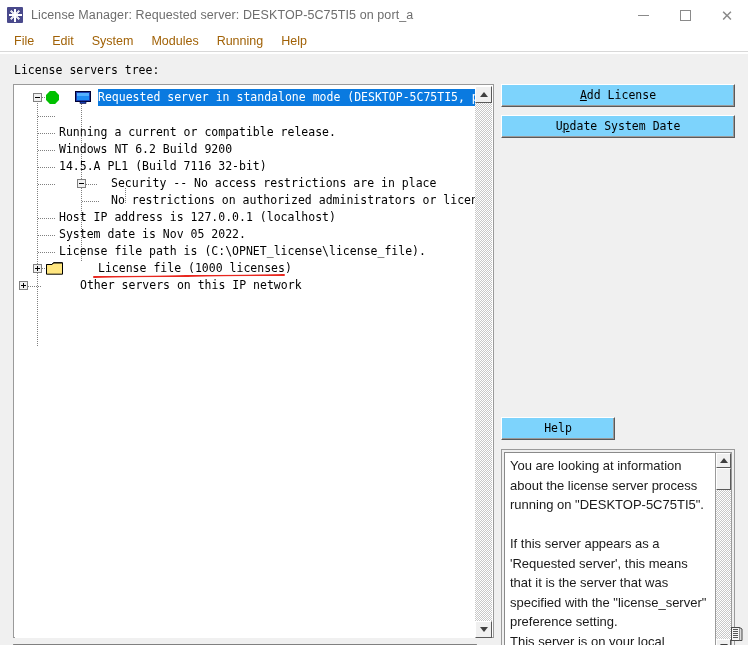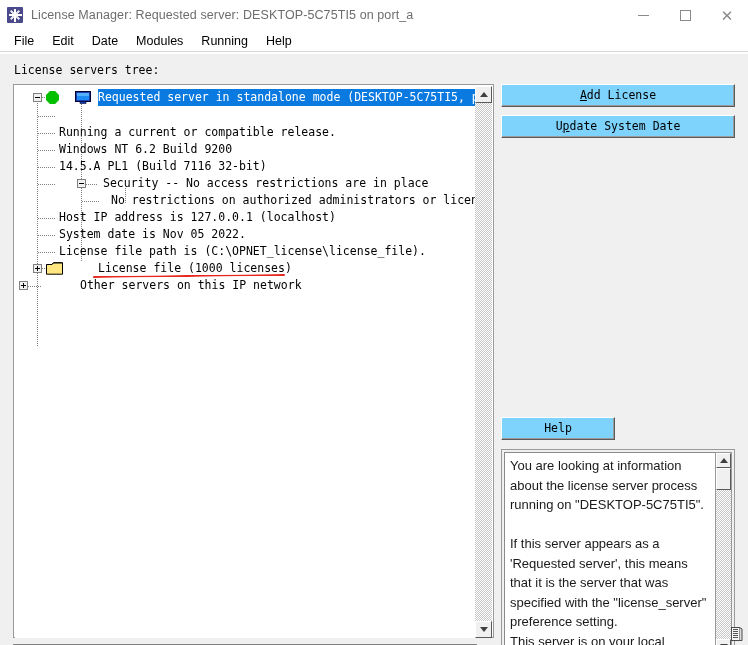--- a/index.html
+++ b/index.html
@@ -110,21 +110,21 @@
     height: 22px;
     background: #ffffff;
     display: flex;
     align-items: center;
     padding-left: 5px;
     border-bottom: 1px solid #d8d8d8;
     box-sizing: border-box;
   }
   .menu-item {
     font-size: 12.5px;
-    color: #000000;
+    color: #a16207;
     padding: 0 9px;
     white-space: nowrap;
   }
 
   
   .client {
     position: absolute;
     left: 0;
     top: 53px;
     width: 748px;
@@ -416,21 +416,21 @@
       </div>
     <div class="win-btn">
         <span class="glyph-close">✕</span>
       </div>
   </div>
 </div>
 
 <div class="menubar">
   <div class="menu-item">File</div>
   <div class="menu-item">Edit</div>
-  <div class="menu-item">Date</div>
+  <div class="menu-item">System</div>
   <div class="menu-item">Modules</div>
   <div class="menu-item">Running</div>
   <div class="menu-item">Help</div>
 </div>
 
 <div class="client">
 
   <div class="panel-label">License servers tree:</div>
 
   <div class="tree-outer">
@@ -474,21 +474,21 @@
 
           <div class="trow">
             <div class="hline" style="left:23px; top:9px; width:18px;"></div>
             <div class="label" style="left:44px;">14.5.A PL1 (Build 7116 32-bit)</div>
           </div>
 
           <div class="trow">
             <div class="expander" style="left:62px; top:4px;"></div>
             <div class="hline" style="left:23px; top:9px; width:18px;"></div>
             <div class="hline" style="left:71px; top:9px; width:12px;"></div>
-            <div class="label" style="left:88px;">Security -- No access restrictions are in place</div>
+            <div class="label" style="left:96px;">Security -- No access restrictions are in place</div>
           </div>
 
           <div class="trow">
             <div class="hline" style="left:67px; top:9px; width:18px;"></div>
             <div class="label" style="left:96px;">No restrictions on authorized administrators or license users are i</div>
           </div>
 
           <div class="trow">
             <div class="hline" style="left:23px; top:9px; width:18px;"></div>
             <div class="label" style="left:44px;">Host IP address is 127.0.0.1 (localhost)</div>

